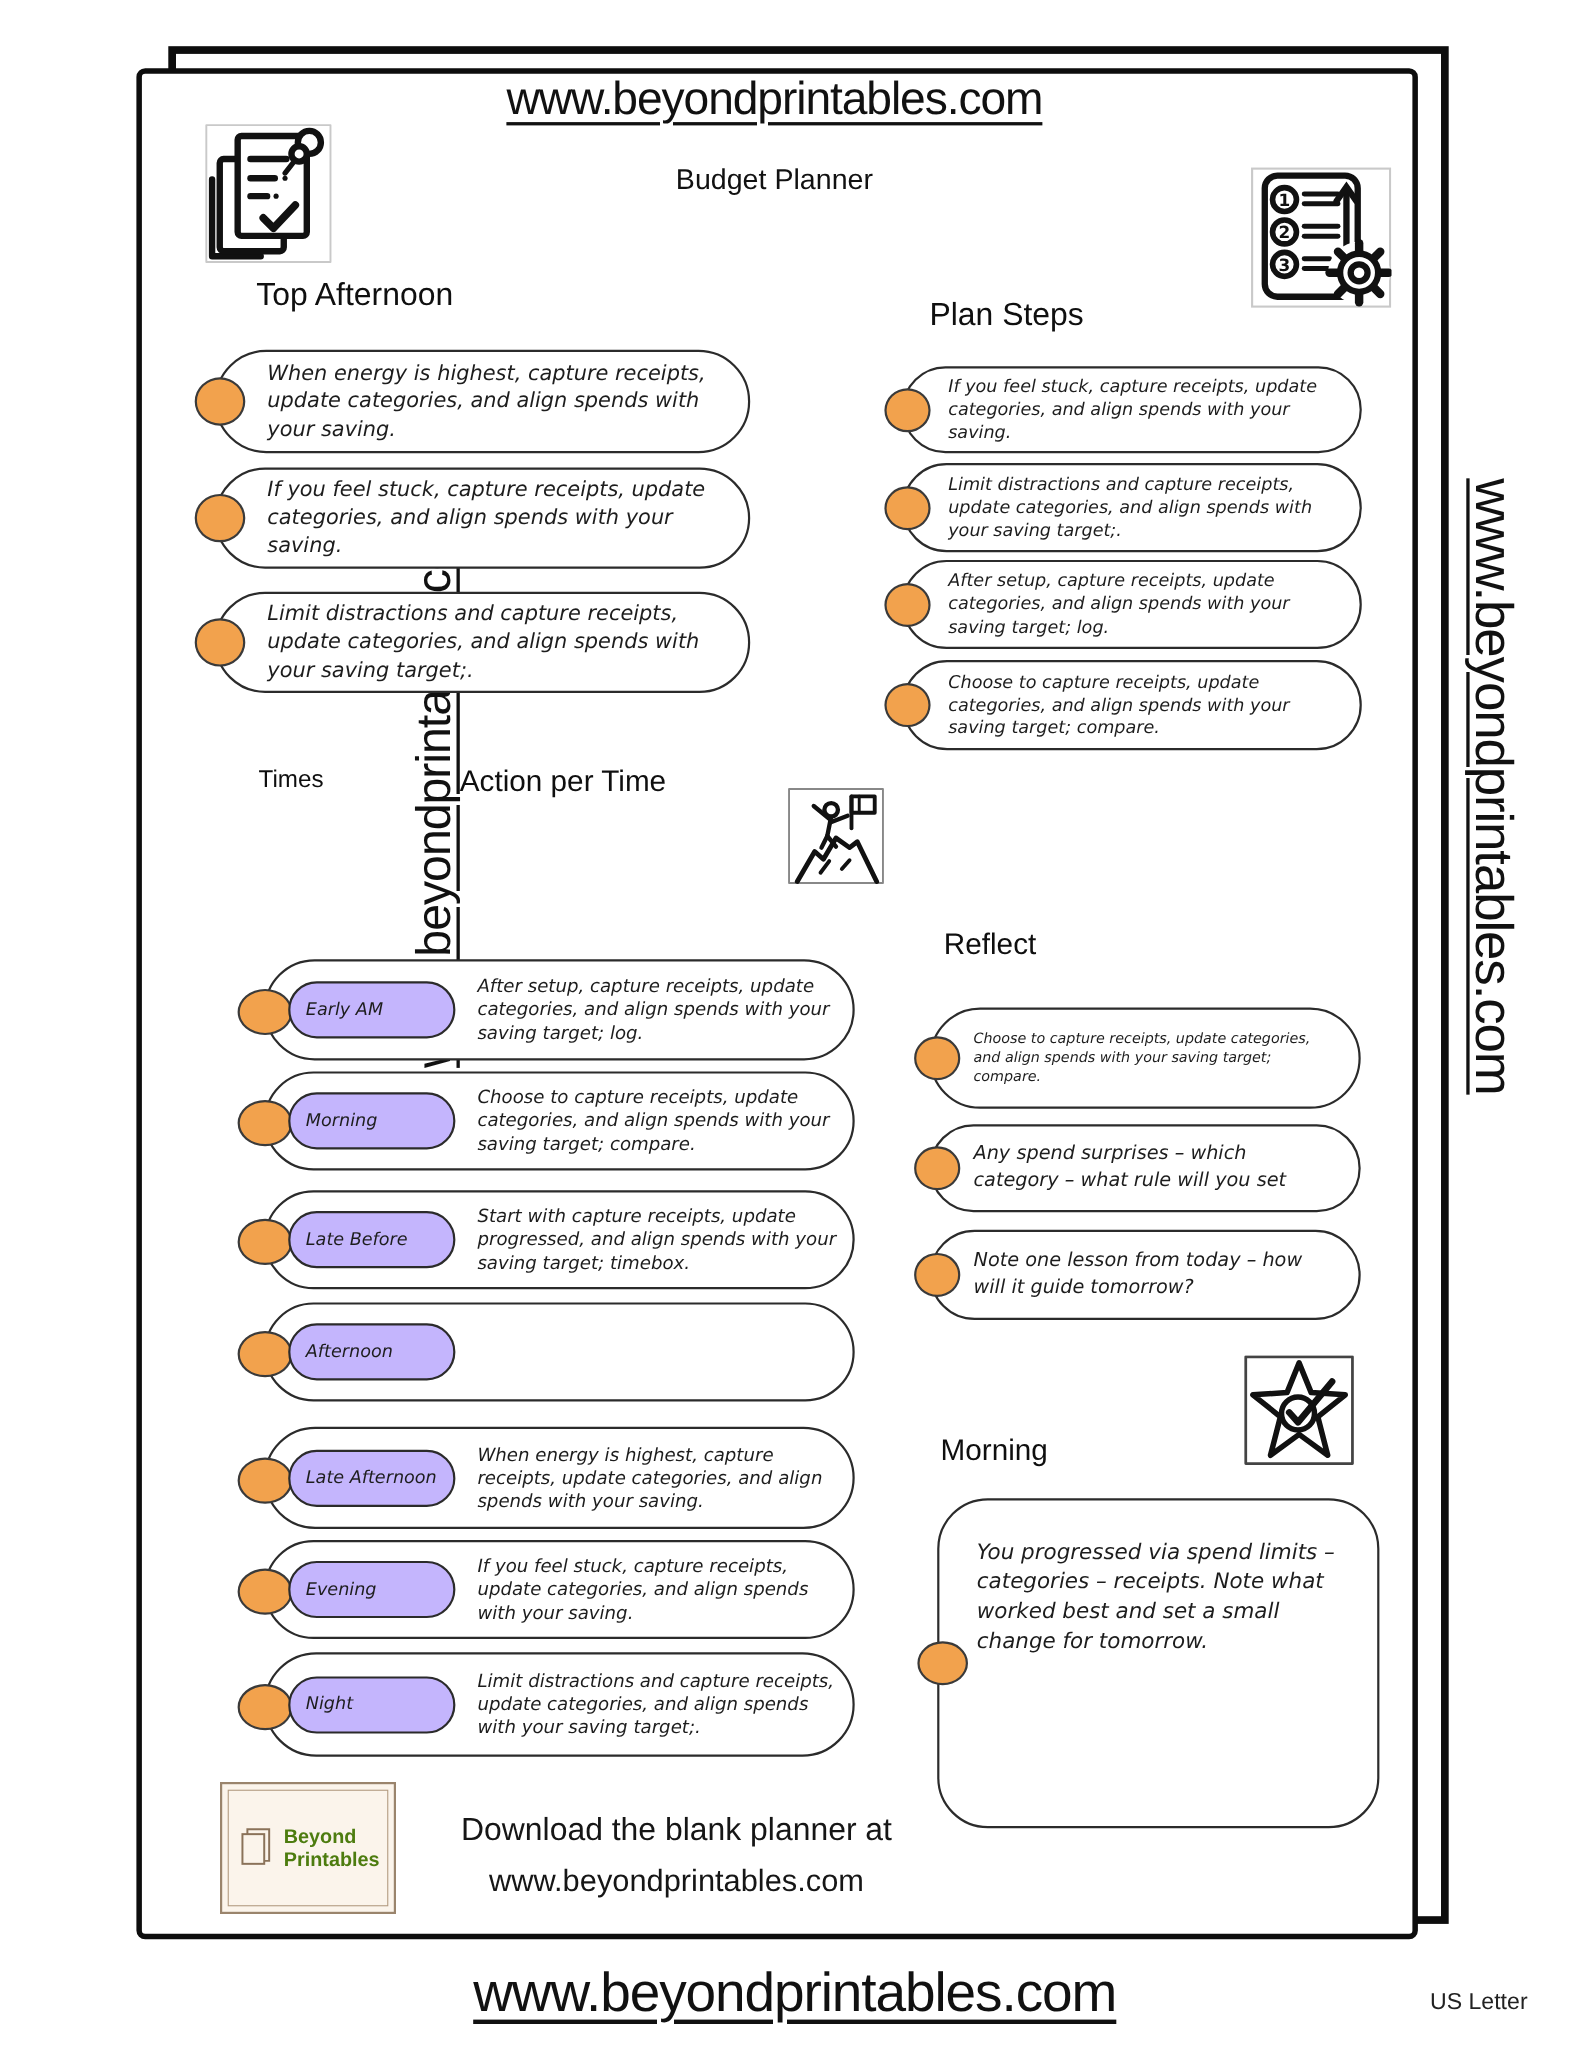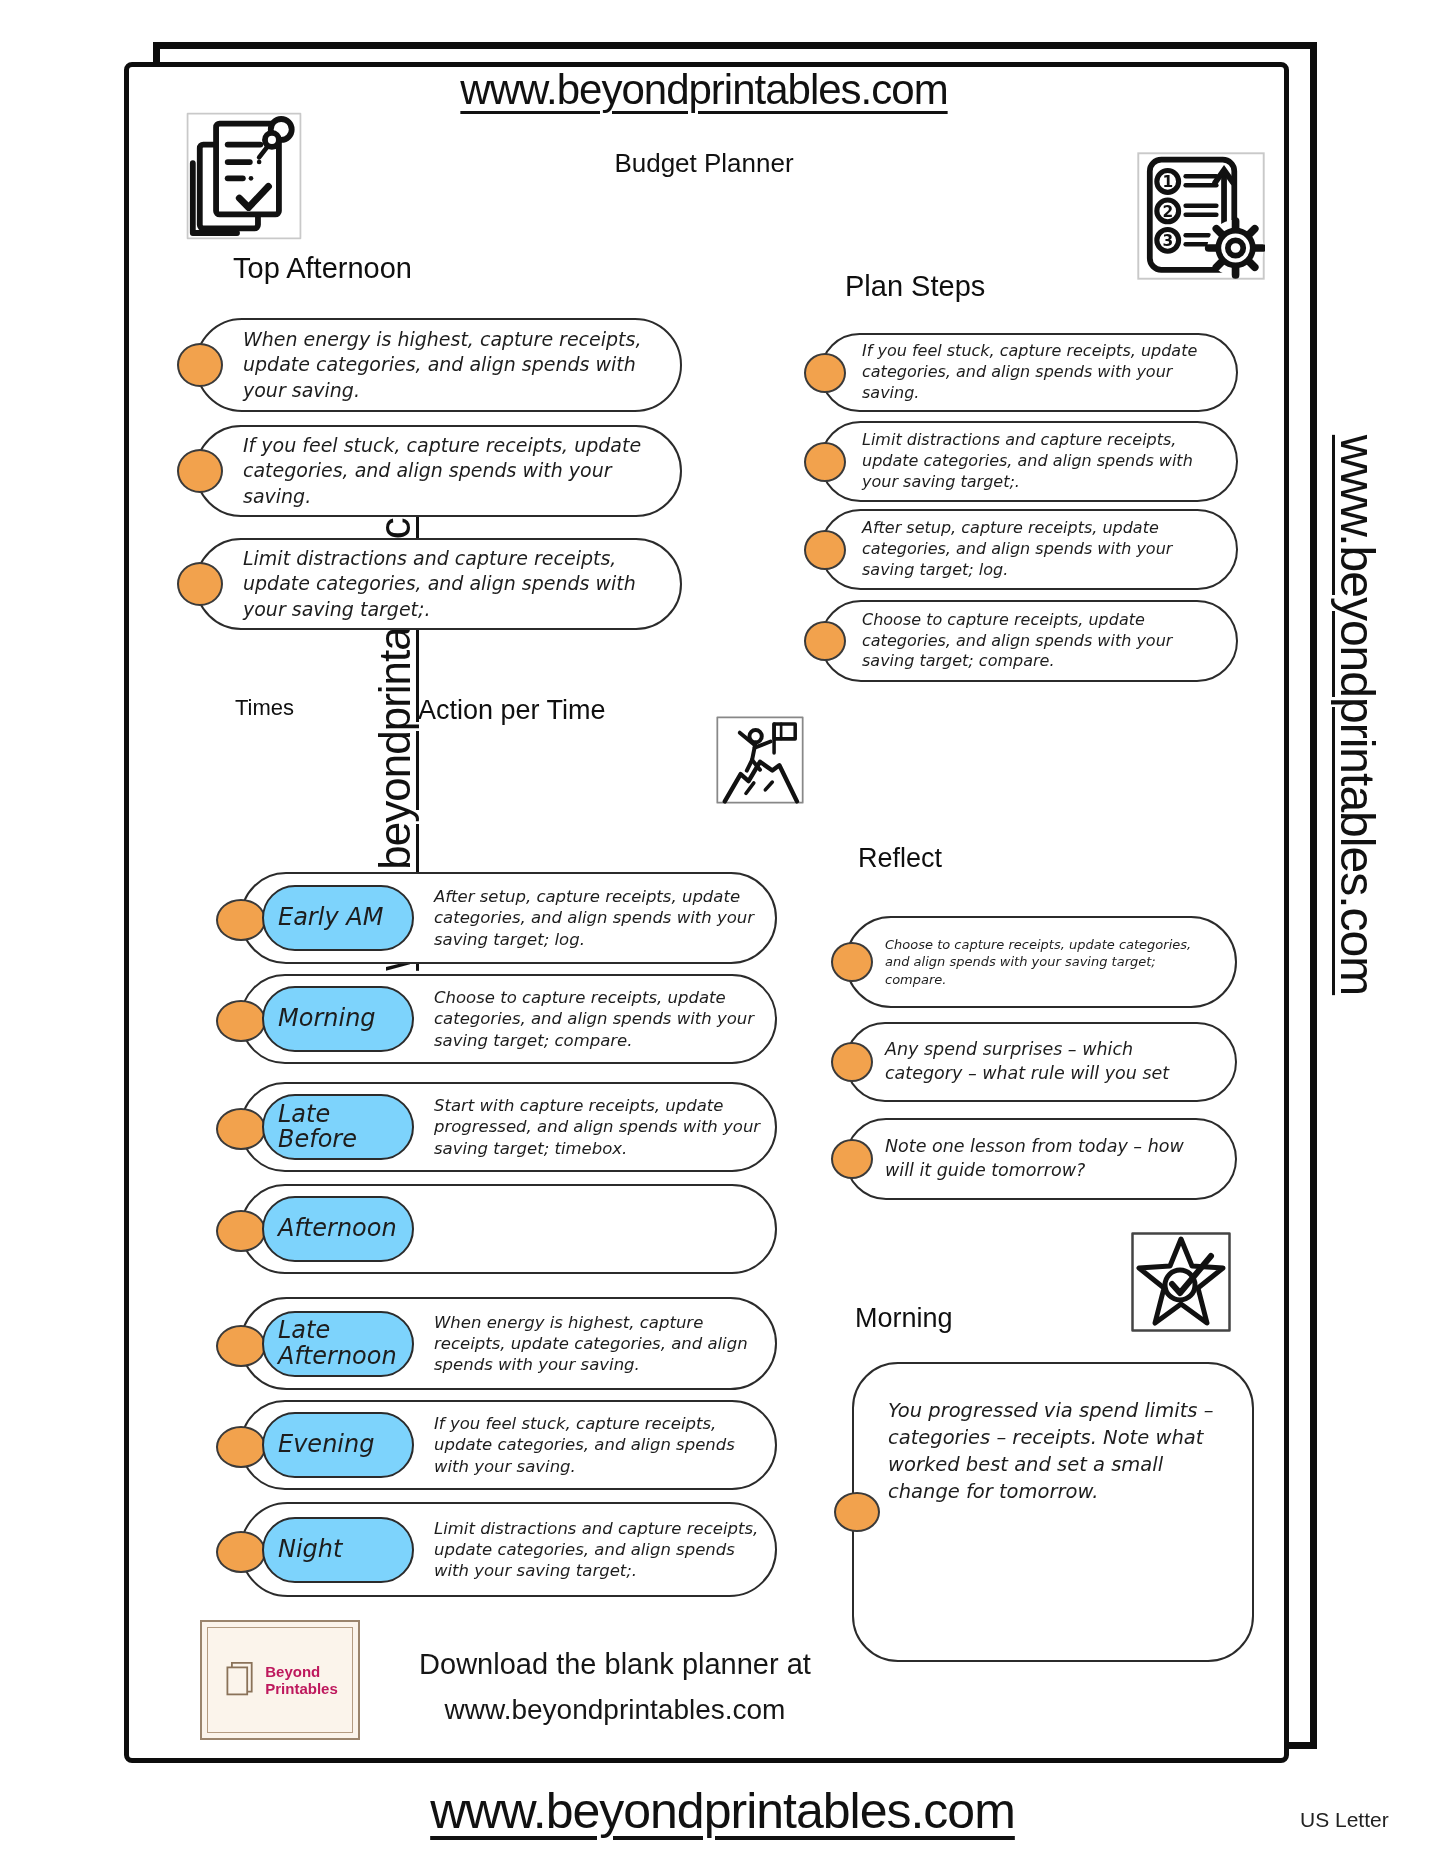--- a/index.html
+++ b/index.html
@@ -38,43 +38,43 @@
   .dot{position:absolute;background:#F2A24D;border:2px solid #3a3a3a;border-radius:50%;}
   .bubble .dot{left:-20px;top:50%;width:42px;height:40px;margin-top:-22px;}
 
   .tp-bubble{left:195px;width:487px;padding:8px 34px 8px 46px;font-size:19px;line-height:1.32;}
   .ps-bubble{left:820px;width:418px;padding:6px 26px 6px 40px;font-size:16px;line-height:1.3;}
   .ps-bubble .dot{width:38px;height:36px;margin-top:-20px;left:-18px;}
 
   
   .row{position:absolute;left:240px;width:537px;border:2.5px solid #2b2b2b;border-radius:54px;background:#fff;box-sizing:border-box;}
   .row .dot{left:-26px;top:50%;width:46px;height:38px;margin-top:-19px;border-radius:50%;}
-  .time-pill{position:absolute;left:20px;top:50%;transform:translateY(-50%);width:152px;height:66px;
-    border:2.5px solid #2b2b2b;border-radius:34px;background:#7dd3fc;display:flex;align-items:center;
-    padding-left:14px;box-sizing:border-box;font-size:24px;line-height:1.05;}
+  .time-pill{position:absolute;left:20px;top:50%;transform:translateY(-50%);width:152px;height:52px;
+    border:2.5px solid #2b2b2b;border-radius:34px;background:#c4b5fd;display:flex;align-items:center;
+    padding-left:14px;box-sizing:border-box;font-size:16px;line-height:1.05;}
   .row .action{position:absolute;left:192px;top:50%;transform:translateY(-50%);width:332px;font-size:16.5px;line-height:1.3;}
 
   
   .rf-bubble{left:845px;width:392px;padding:6px 24px 6px 38px;line-height:1.35;}
   .rf-bubble .dot{width:38px;height:36px;margin-top:-20px;left:-16px;}
 
   
   .summary-box{position:absolute;left:852px;top:1362px;width:402px;height:300px;border:2.5px solid #2b2b2b;
     border-radius:46px;background:#fff;box-sizing:border-box;padding:34px 30px 0 34px;font-size:19.5px;line-height:1.38;}
   .summary-box .dot{left:-20px;top:128px;width:42px;height:36px;}
 
   
   .icon{position:absolute;}
   .icon svg{display:block;width:100%;height:100%;}
 
   
   .logo-box{position:absolute;left:200px;top:1620px;width:160px;height:120px;background:#FBF4EB;border:2px solid #9a846c;box-sizing:border-box;}
   .logo-inner{position:absolute;left:5px;top:5px;right:5px;bottom:5px;border:1.5px solid #b39b81;
     display:flex;align-items:center;justify-content:center;gap:7px;}
-  .logo-text{color:#be185d;font-size:15px;line-height:1.15;font-weight:600;}
+  .logo-text{color:#4d7c0f;font-size:18px;line-height:1.15;font-weight:600;}
 
   .dl-line1{position:absolute;left:365px;top:1648px;width:500px;text-align:center;font-size:29px;color:#161616;}
   .dl-line2{position:absolute;left:365px;top:1694px;width:500px;text-align:center;font-size:28px;color:#161616;}
 </style>
 </head>
 <body>
 
 <div class="shadow-frame"></div>
 <div class="main-frame"></div>
 

